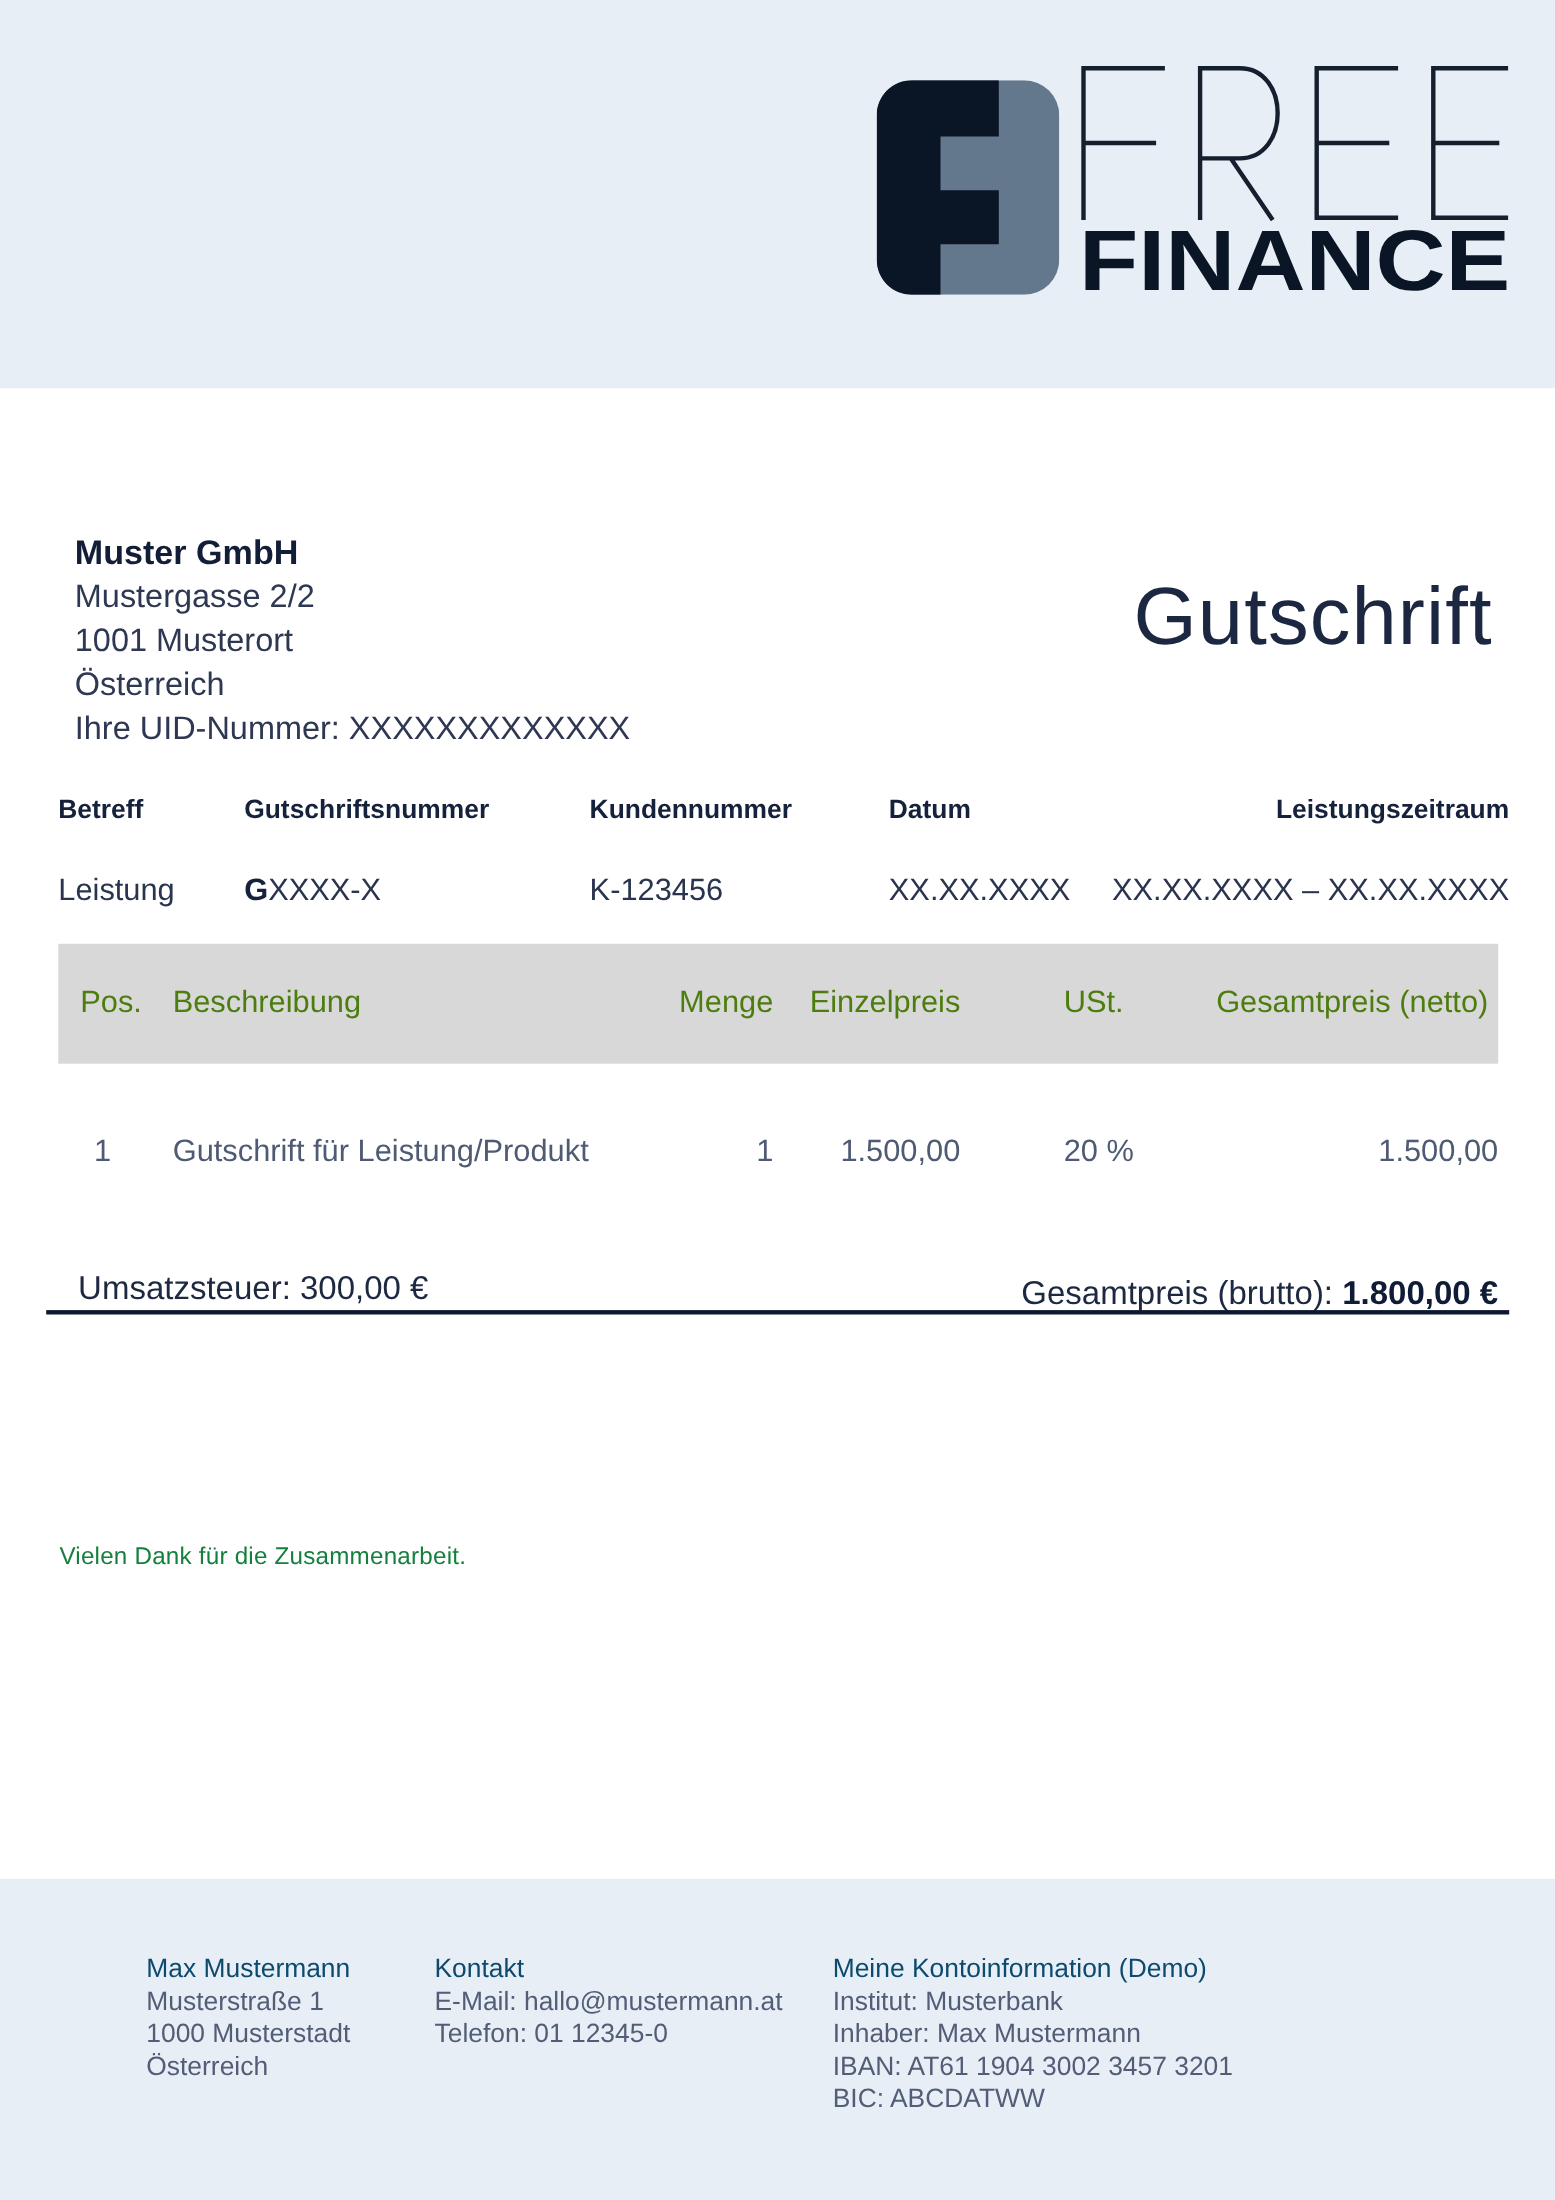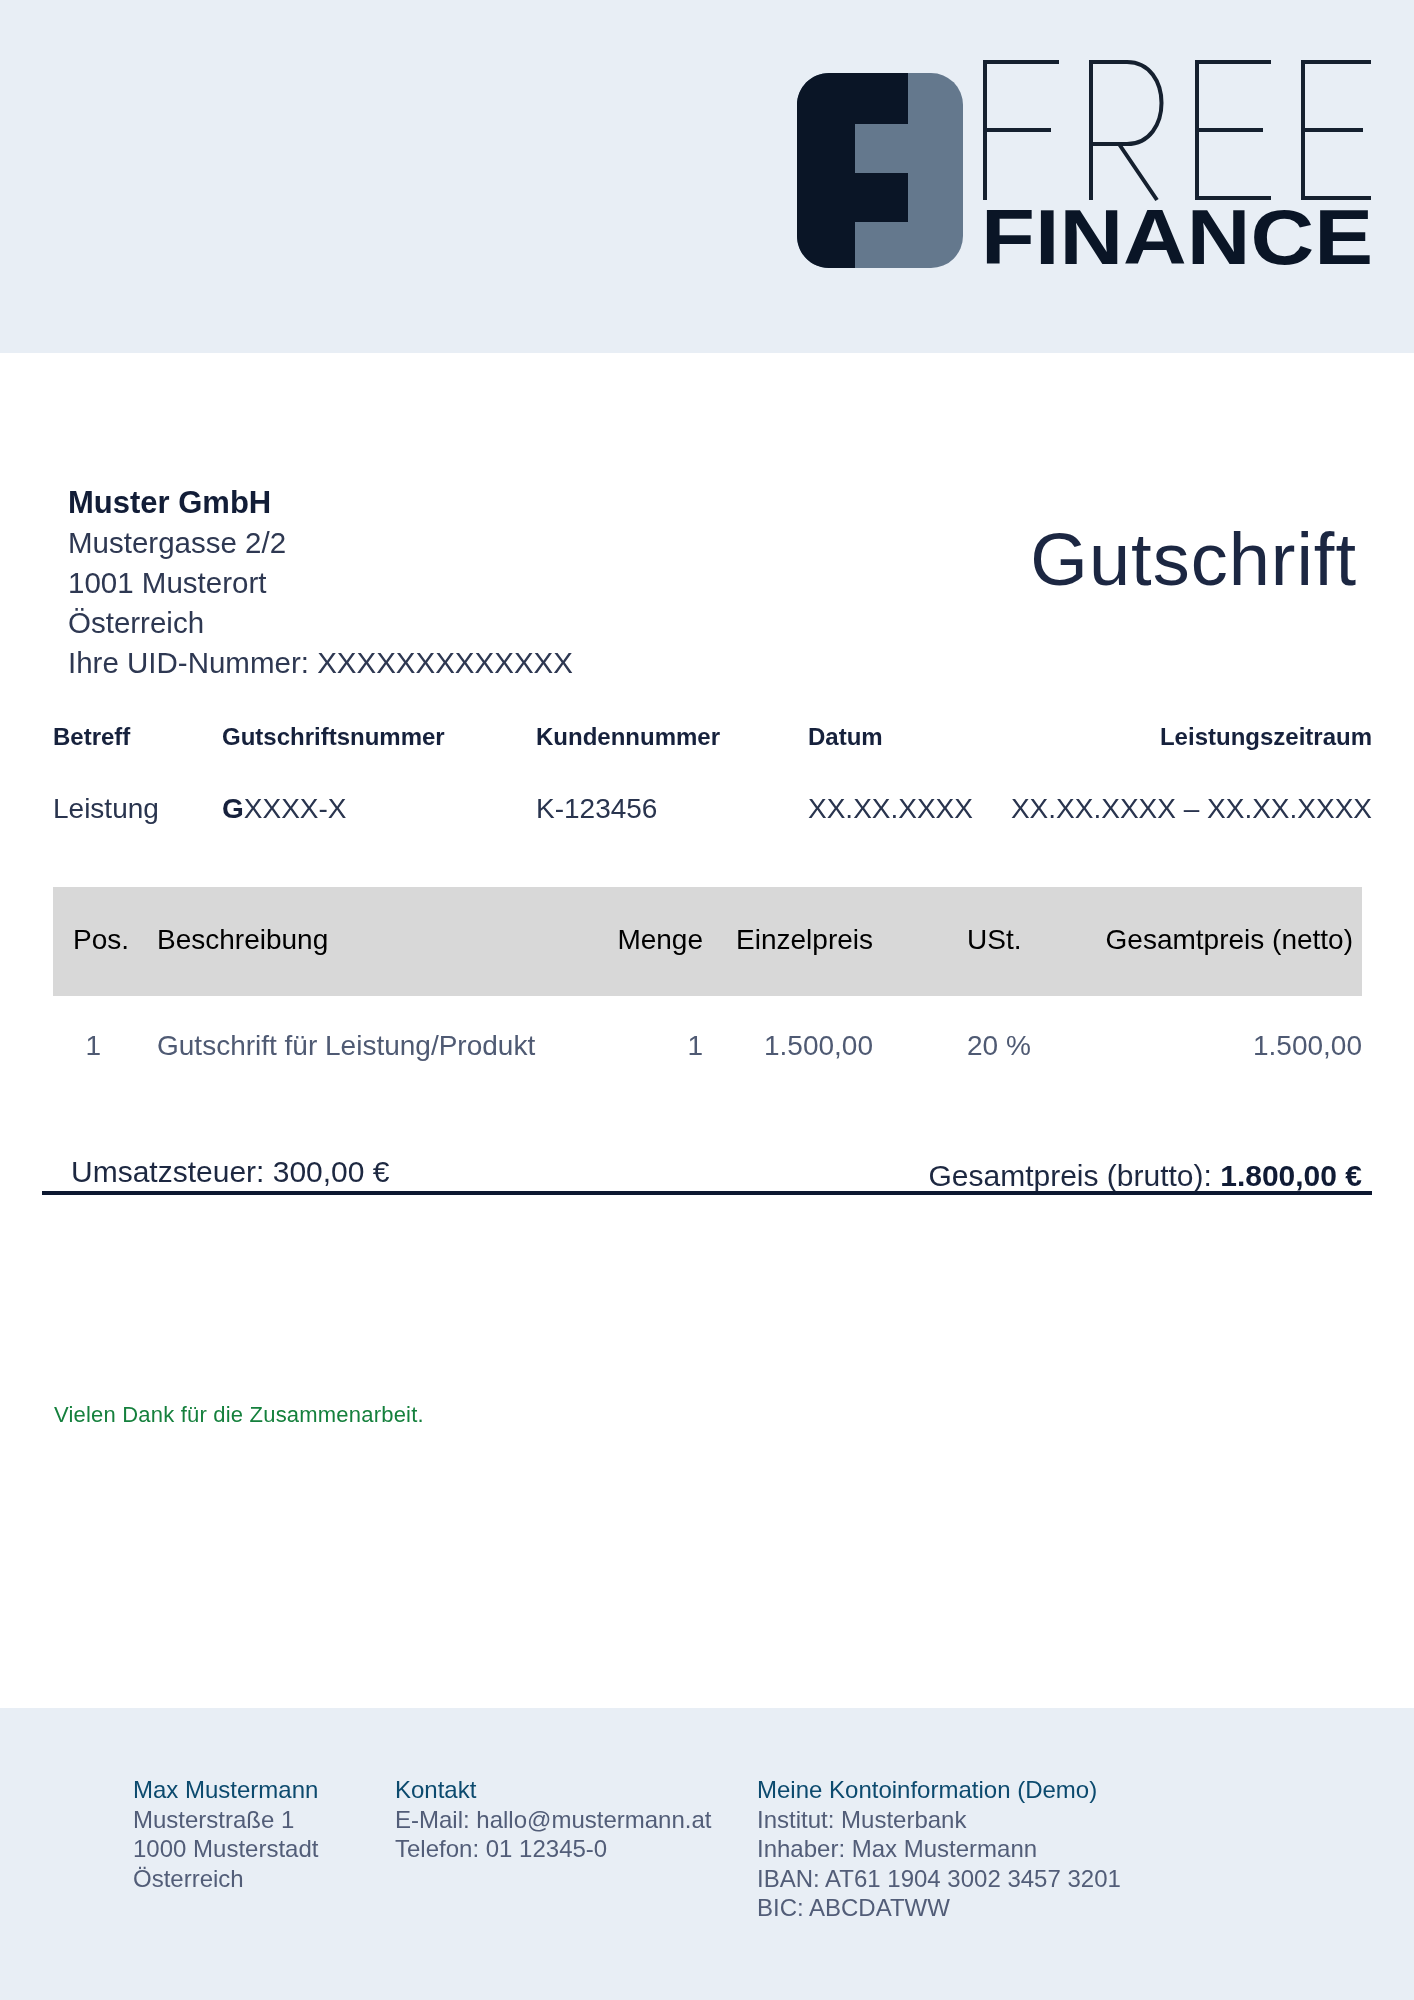--- a/index.html
+++ b/index.html
@@ -36,22 +36,22 @@
   .meta .m-label{position:absolute;top:723px;font-size:24px;font-weight:bold;color:#16213c;}
   .meta .m-value{position:absolute;top:793px;font-size:28px;color:#29344e;}
   .m-c1{left:53px;}
   .m-c2{left:222px;}
   .m-c3{left:536px;}
   .m-c4{left:808px;}
   .m-c5{right:42px;text-align:right;}
   .g-bold{font-weight:bold;color:#16213c;}
   
   .items-head{
-    position:absolute;left:53px;top:887px;width:1309px;height:109px;
-    background:#d8d8d8;color:#000000;font-size:28px;
+    position:absolute;left:53px;top:858px;width:1309px;height:109px;
+    background:#d8d8d8;color:#4d7c0f;font-size:28px;
   }
   .items-head span{position:absolute;top:37px;}
   .item-row{
     position:absolute;left:53px;top:1030px;width:1309px;height:40px;
     color:#4f5a73;font-size:28px;
   }
   .item-row span{position:absolute;top:0;}
   .c-pos{left:20px;width:28px;text-align:right;}
   .c-besch{left:80px;margin-left:24px;}
   .c-menge{left:500px;width:150px;text-align:right;}

